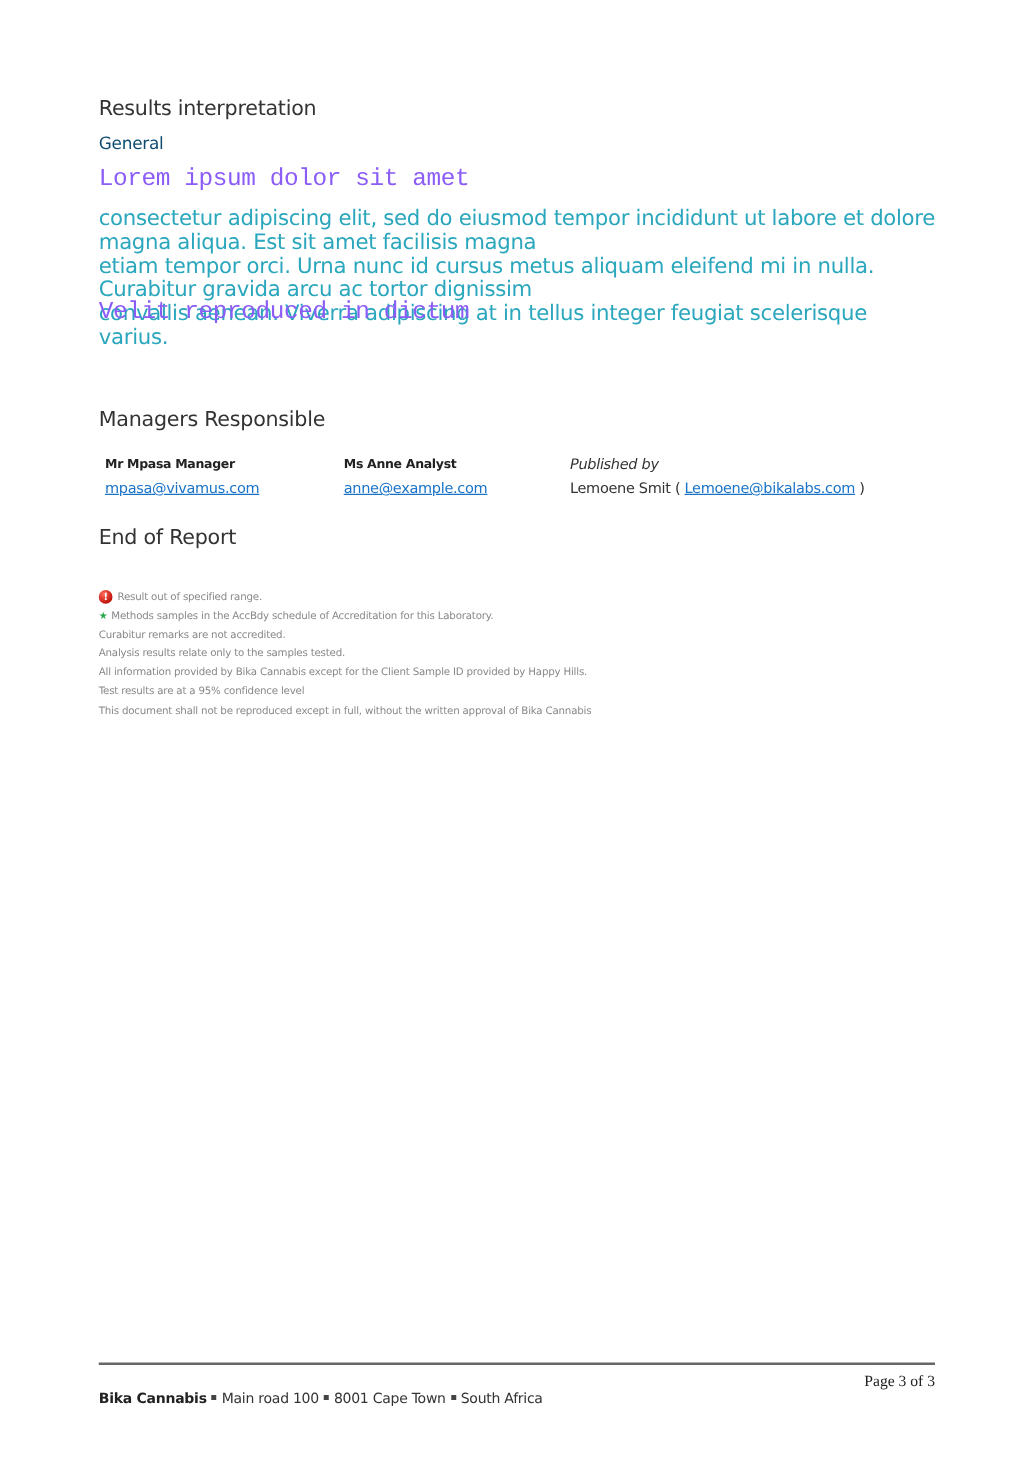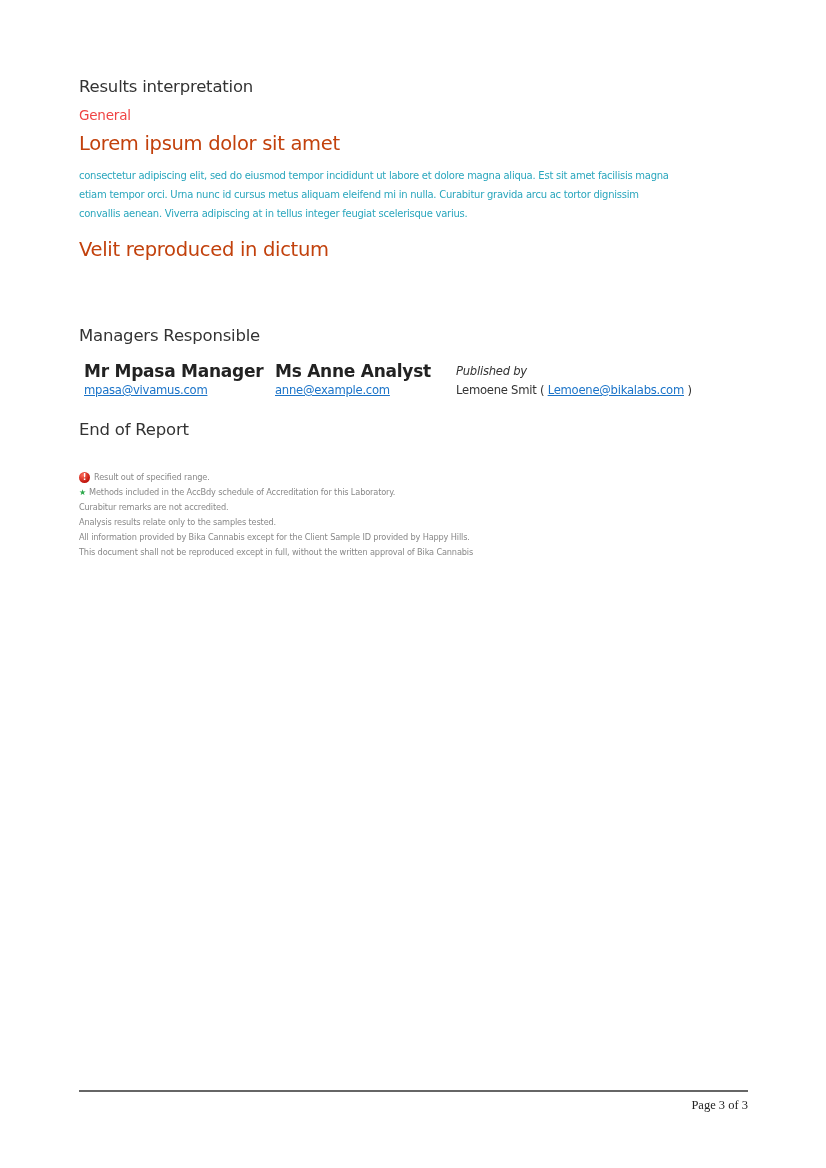--- a/index.html
+++ b/index.html
@@ -1,27 +1,27 @@
 <!DOCTYPE html>
 <html><head>
 <meta charset="utf-8">
 <style>
   * { box-sizing: border-box; margin: 0; padding: 0; }
   html, body { width: 826px; height: 1168px; background: #ffffff; }
   body { position: relative; font-family: "DejaVu Sans", sans-serif; color: #222; overflow: hidden; }
   .page { position: absolute; left: 79px; top: 0; width: 669px; height: 1144px; }
 
   .section-title { position: absolute; left: 0; font-size: 16.5px; color: #333; font-weight: normal; letter-spacing: -0.2px; }
-  .sub-title { position: absolute; left: 0; font-size: 13.5px; color: #ef4444; letter-spacing: -0.2px; }
-  .teal-heading { position: absolute; left: 0; font-size: 19.5px; color: #c2410c; font-weight: normal; letter-spacing: -0.3px; }
-  .teal-para { position: absolute; left: 0; width: 670px; font-size: 10px; line-height: 19px; color: #2aa6bd; letter-spacing: -0.25px; }
+  .sub-title { position: absolute; left: 0; font-size: 13.5px; color: #0c4a6e; letter-spacing: -0.2px; }
+  .teal-heading { position: absolute; left: 0; font-size: 19.5px; color: #8b5cf6; font-weight: normal; letter-spacing: -0.3px; font-family: Liberation Mono, monospace; }
+  .teal-para { position: absolute; left: 0; width: 670px; font-size: 17px; line-height: 19px; color: #2aa6bd; letter-spacing: -0.25px; }
 
   .managers { position: absolute; top: 362px; left: 5px; width: 660px; height: 40px; font-size: 11.6px; letter-spacing: -0.25px; }
   .manager-col { position: absolute; top: 0; }
-  .manager-name { font-weight: bold; color: #222; line-height: 19px; font-size: 17px; }
+  .manager-name { font-weight: bold; color: #222; line-height: 19px; font-size: 10px; }
   .manager-email { color: #1a73c8; text-decoration: underline; line-height: 19px; display: block; }
   .published-label { color: #333; line-height: 19px; font-style: italic; }
   .published-line { color: #333; line-height: 19px; }
   .published-line a { color: #1a73c8; text-decoration: underline; }
 
   .remarks { position: absolute; top: 470px; left: 0; font-size: 8.2px; color: #888; line-height: 15.1px; letter-spacing: -0.15px; }
   .remark-line { white-space: nowrap; display: flex; align-items: center; height: 15.1px; }
   .alert-icon { display: inline-block; width: 11px; height: 11px; border-radius: 50%; background: radial-gradient(circle at 35% 30%, #ff6b5a, #c0140c 70%); color: #fff; font-size: 8px; font-weight: bold; text-align: center; line-height: 11px; margin-right: 4px; font-family: "DejaVu Sans", sans-serif; }
   .star-icon { color: #2ba84a; font-size: 8px; margin-right: 3px; }
 
@@ -68,25 +68,29 @@
 
   <div class="section-title" style="top:420px;">End of Report</div>
 
   <div class="remarks">
     <div class="remark-line">
         <span class="alert-icon">!</span>
         <span>Result out of specified range.</span>
       </div>
     <div class="remark-line">
         <span class="star-icon">★</span>
-        <span>Methods included in the AccBdy schedule of Accreditation for this Laboratory.</span>
+        <span>Methods samples in the AccBdy schedule of Accreditation for this Laboratory.</span>
       </div>
     <div class="remark-line">Curabitur remarks are not accredited.</div>
     <div class="remark-line">Analysis results relate only to the samples tested.</div>
     <div class="remark-line">All information provided by Bika Cannabis except for the Client Sample ID provided by Happy Hills.</div>
+    <div class="remark-line">Test results are at a 95% confidence level</div>
     <div class="remark-line">This document shall not be reproduced except in full, without the written approval of Bika Cannabis</div>
   </div>
 
   <div class="footer-rule"></div>
   <div class="page-number">Page 3 of 3</div>
 
+  <div class="footer-line" style="top:1112px;">
+    <b>Bika Cannabis</b><span class="sep"></span><span>Main road 100</span><span class="sep"></span><span>8001 Cape Town</span><span class="sep"></span><span>South Africa</span>
+  </div>
 
 </div>
 
 </body></html>

